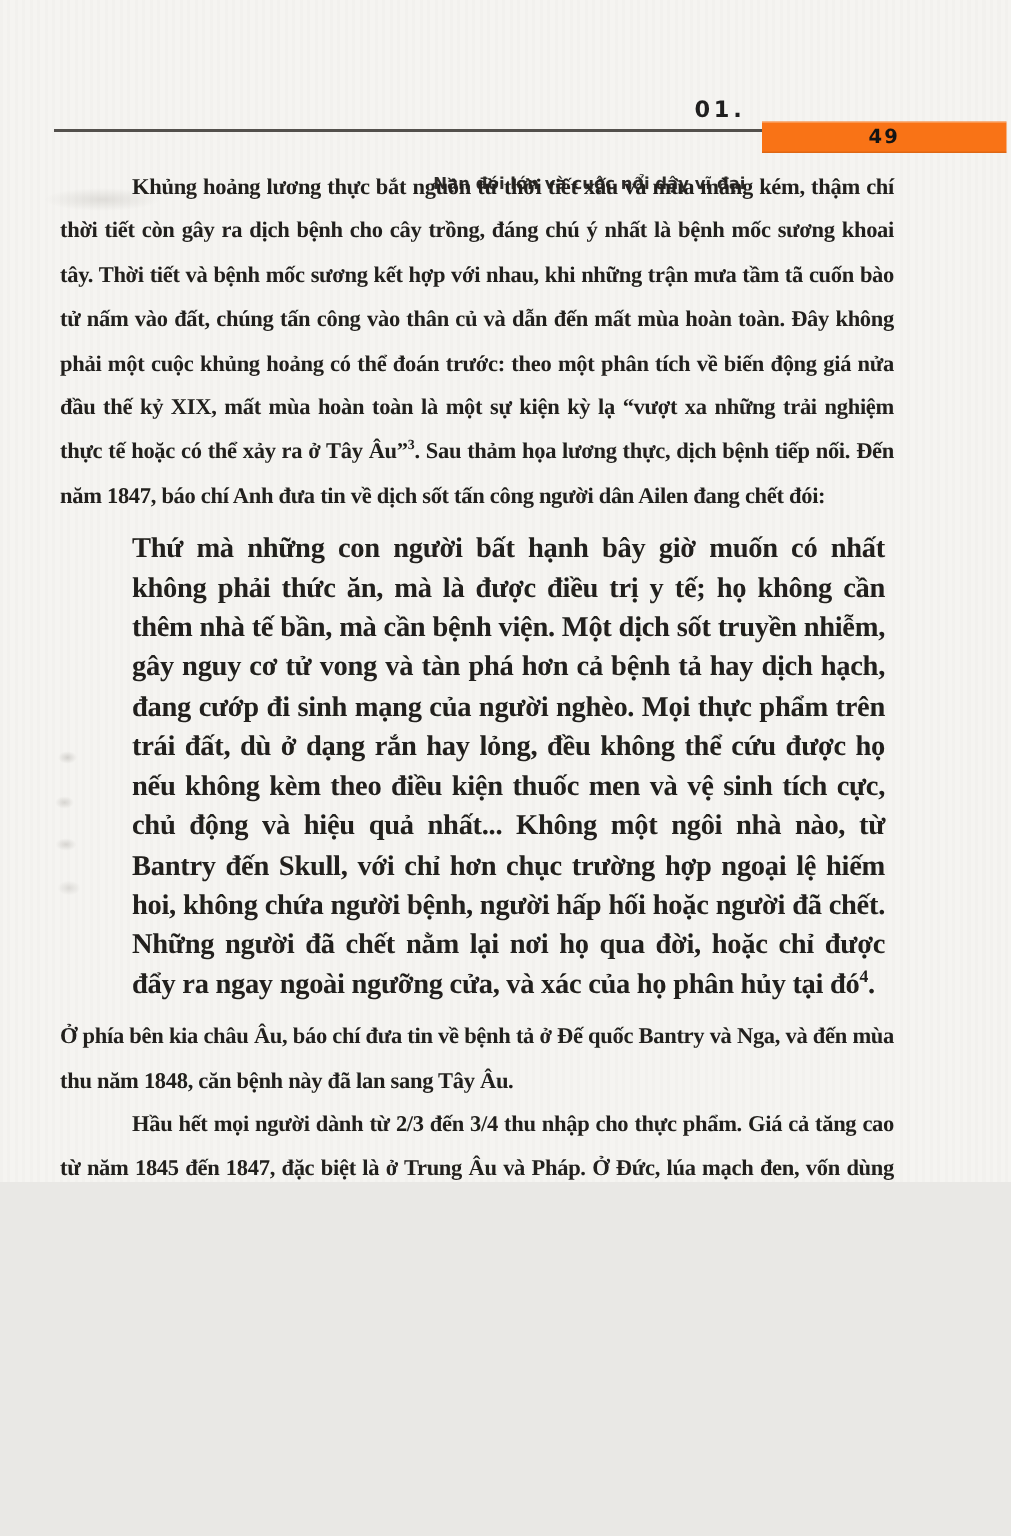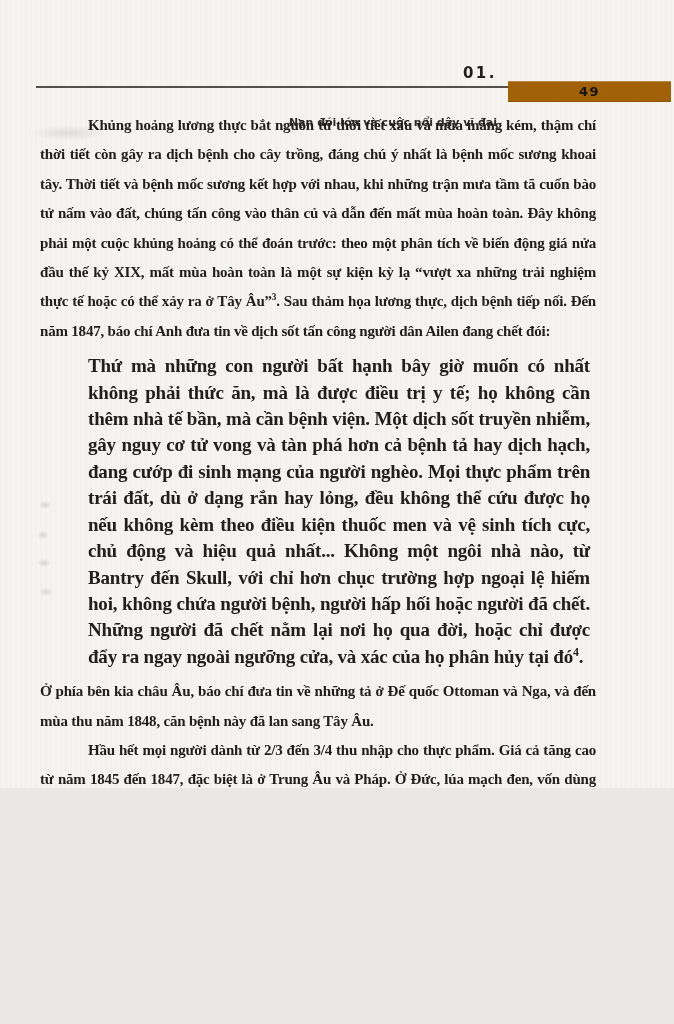--- a/index.html
+++ b/index.html
@@ -50,21 +50,21 @@
     width: 472px;
     height: 2px;
     background: #53504c;
   }
   .page-num-bar {
     position: absolute;
     top: 81px;
     left: 508px;
     width: 163px;
     height: 21px;
-    background: #a16207;
+    background: #f97316;
     box-shadow: inset 0 -1px 0 rgba(0,0,0,.10), inset 0 1px 0 rgba(255,255,255,.25);
     display: flex;
     align-items: center;
     justify-content: center;
   }
   .page-num {
     font-family: "DejaVu Sans", sans-serif;
     font-weight: 700;
     font-size: 13px;
     line-height: 1;
@@ -130,17 +130,17 @@
       <span class="page-num">49</span>
     </div>
     <div class="running-title">Nạn đói lớn và cuộc nổi dậy vĩ đại</div>
   </header>
 
   <main class="text-block">
     <p class="body indent"><span>Khủng hoảng lương thực bắt nguồn từ thời tiết xấu và mùa màng kém, thậm chí thời tiết còn gây ra dịch bệnh cho cây trồng, đáng chú ý nhất là bệnh mốc sương khoai tây. Thời tiết và bệnh mốc sương kết hợp với nhau, khi những trận mưa tầm tã cuốn bào tử nấm vào đất, chúng tấn công vào thân củ và dẫn đến mất mùa hoàn toàn. Đây không phải một cuộc khủng hoảng có thể đoán trước: theo một phân tích về biến động giá nửa đầu thế kỷ XIX, mất mùa hoàn toàn là một sự kiện kỳ lạ “vượt xa những trải nghiệm thực tế hoặc có thể xảy ra ở Tây Âu”</span><sup>3</sup><span>. Sau thảm họa lương thực, dịch bệnh tiếp nối. Đến năm 1847, báo chí Anh đưa tin về dịch sốt tấn công người dân Ailen đang chết đói:</span></p>
 
     <blockquote><span>Thứ mà những con người bất hạnh bây giờ muốn có nhất không phải thức ăn, mà là được điều trị y tế; họ không cần thêm nhà tế bần, mà cần bệnh viện. Một dịch sốt truyền nhiễm, gây nguy cơ tử vong và tàn phá hơn cả bệnh tả hay dịch hạch, đang cướp đi sinh mạng của người nghèo. Mọi thực phẩm trên trái đất, dù ở dạng rắn hay lỏng, đều không thể cứu được họ nếu không kèm theo điều kiện thuốc men và vệ sinh tích cực, chủ động và hiệu quả nhất... Không một ngôi nhà nào, từ Bantry đến Skull, với chỉ hơn chục trường hợp ngoại lệ hiếm hoi, không chứa người bệnh, người hấp hối hoặc người đã chết. Những người đã chết nằm lại nơi họ qua đời, hoặc chỉ được đẩy ra ngay ngoài ngưỡng cửa, và xác của họ phân hủy tại đó</span><sup>4</sup><span>.</span></blockquote>
 
-    <p class="body">Ở phía bên kia châu Âu, báo chí đưa tin về những tả ở Đế quốc Ottoman và Nga, và đến mùa thu năm 1848, căn bệnh này đã lan sang Tây Âu.</p>
+    <p class="body">Ở phía bên kia châu Âu, báo chí đưa tin về bệnh tả ở Đế quốc Bantry và Nga, và đến mùa thu năm 1848, căn bệnh này đã lan sang Tây Âu.</p>
 
     <p class="body indent">Hầu hết mọi người dành từ 2/3 đến 3/4 thu nhập cho thực phẩm. Giá cả tăng cao từ năm 1845 đến 1847, đặc biệt là ở Trung Âu và Pháp. Ở Đức, lúa mạch đen, vốn dùng để sản xuất loại bánh mì chất lượng kém nhất cho những người nghèo nhất, đã tăng giá 118% từ năm 1844 lên 1847, khoai tây tăng 131% và các loại lúa mì đắt hơn</p>
   </main>
 </div>
 
 </body></html>

